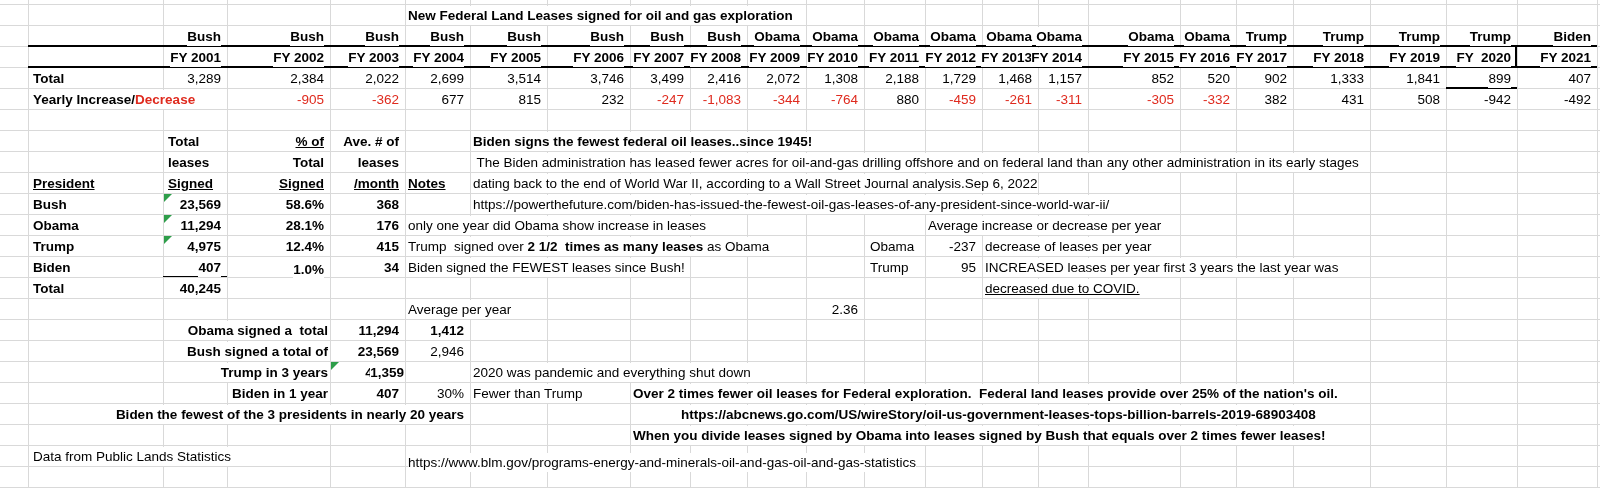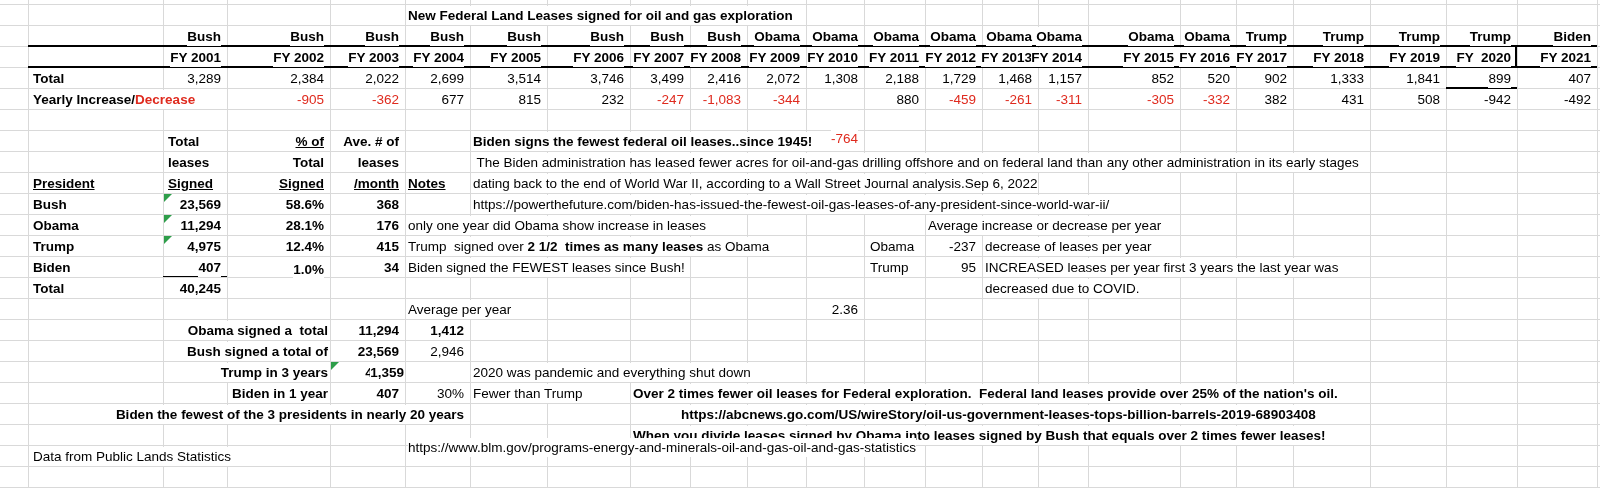--- a/index.html
+++ b/index.html
@@ -106,29 +106,29 @@
       <span class="cell" style="top: 153px; left: 473px;"> The Biden administration has leased fewer acres for oil-and-gas drilling offshore and on federal land than any other administration in its early stages</span>
       <span class="cell" style="top: 174px; left: 473px;">dating back to the end of World War II, according to a Wall Street Journal analysis.Sep 6, 2022</span>
       <span class="cell" style="top: 195px; left: 473px;">https://powerthefuture.com/biden-has-issued-the-fewest-oil-gas-leases-of-any-president-since-world-war-ii/</span>
       <span class="cell" style="top: 216px; left: 928px;">Average increase or decrease per year</span>
       <span class="cell" style="top: 237px; left: 870px;">Obama</span>
       <span class="cell" style="top: 237px; right: 624px;">-237</span>
       <span class="cell" style="top: 237px; left: 985px;">decrease of leases per year</span>
       <span class="cell" style="top: 258px; left: 870px;">Trump</span>
       <span class="cell" style="top: 258px; right: 624px;">95</span>
       <span class="cell" style="top: 258px; left: 985px;">INCREASED leases per year first 3 years the last year was</span>
-      <span class="cell" style="top: 279px; left: 985px;">decreased due to COVID.</span>
+      <span class="cell" style="top: 279px; left: 985px; text-decoration: underline;">decreased due to COVID.</span>
       <span class="cell" style="top: 300px; left: 408px;">Average per year</span>
       <span class="cell" style="top: 300px; right: 742px;">2.36</span>
       <span class="cell b" style="top: 405px; right: 1136px;">Biden the fewest of the 3 presidents in nearly 20 years</span>
       <span class="cell b" style="top: 384px; left: 633px;">Over 2 times fewer oil leases for Federal exploration.  Federal land leases provide over 25% of the nation's oil.</span>
       <span class="cell b" style="top: 405px; left: 633px; padding-left: 48px;">https://abcnews.go.com/US/wireStory/oil-us-government-leases-tops-billion-barrels-2019-68903408</span>
       <span class="cell b" style="top: 426px; left: 633px;">When you divide leases signed by Obama into leases signed by Bush that equals over 2 times fewer leases!</span>
       <span class="cell" style="top: 447px; left: 33px;">Data from Public Lands Statistics</span>
-      <span class="cell" style="top: 438px; left: 408px;">https://www.blm.gov/programs-energy-and-minerals-oil-and-gas-oil-and-gas-statistics</span>
+      <span class="cell" style="top: 453px; left: 408px;">https://www.blm.gov/programs-energy-and-minerals-oil-and-gas-oil-and-gas-statistics</span>
       <span class="cell b" style="top: 27px; right: 1379px;">Bush</span>
       <span class="cell b" style="top: 48px; right: 1379px;">FY 2001</span>
       <span class="cell" style="top: 69px; right: 1379px;">3,289</span>
       <span class="cell b" style="top: 27px; right: 1276px;">Bush</span>
       <span class="cell b" style="top: 48px; right: 1276px;">FY 2002</span>
       <span class="cell" style="top: 69px; right: 1276px;">2,384</span>
       <span class="cell red" style="top: 90px; right: 1276px;">-905</span>
       <span class="cell b" style="top: 27px; right: 1201px;">Bush</span>
       <span class="cell b" style="top: 48px; right: 1201px;">FY 2003</span>
       <span class="cell" style="top: 69px; right: 1201px;">2,022</span>
@@ -153,21 +153,21 @@
       <span class="cell b" style="top: 48px; right: 859px;">FY 2008</span>
       <span class="cell" style="top: 69px; right: 859px;">2,416</span>
       <span class="cell red" style="top: 90px; right: 859px;">-1,083</span>
       <span class="cell b" style="top: 27px; right: 800px;">Obama</span>
       <span class="cell b" style="top: 48px; right: 800px;">FY 2009</span>
       <span class="cell" style="top: 69px; right: 800px;">2,072</span>
       <span class="cell red" style="top: 90px; right: 800px;">-344</span>
       <span class="cell b" style="top: 27px; right: 742px;">Obama</span>
       <span class="cell b" style="top: 48px; right: 742px;">FY 2010</span>
       <span class="cell" style="top: 69px; right: 742px;">1,308</span>
-      <span class="cell red" style="top: 90px; right: 742px; margin-top: 39px;">-764</span>
+      <span class="cell red" style="top: 90px; right: 742px;">-764</span>
       <span class="cell b" style="top: 27px; right: 681px;">Obama</span>
       <span class="cell b" style="top: 48px; right: 681px;">FY 2011</span>
       <span class="cell" style="top: 69px; right: 681px;">2,188</span>
       <span class="cell" style="top: 90px; right: 681px;">880</span>
       <span class="cell b" style="top: 27px; right: 624px;">Obama</span>
       <span class="cell b" style="top: 48px; right: 624px;">FY 2012</span>
       <span class="cell" style="top: 69px; right: 624px;">1,729</span>
       <span class="cell red" style="top: 90px; right: 624px;">-459</span>
       <span class="cell b" style="top: 27px; right: 568px;">Obama</span>
       <span class="cell b" style="top: 48px; right: 568px;">FY 2013</span>

